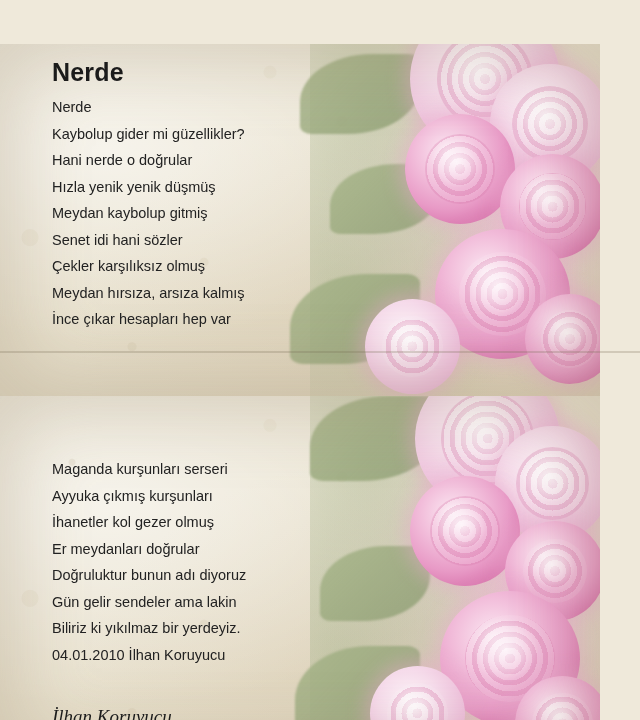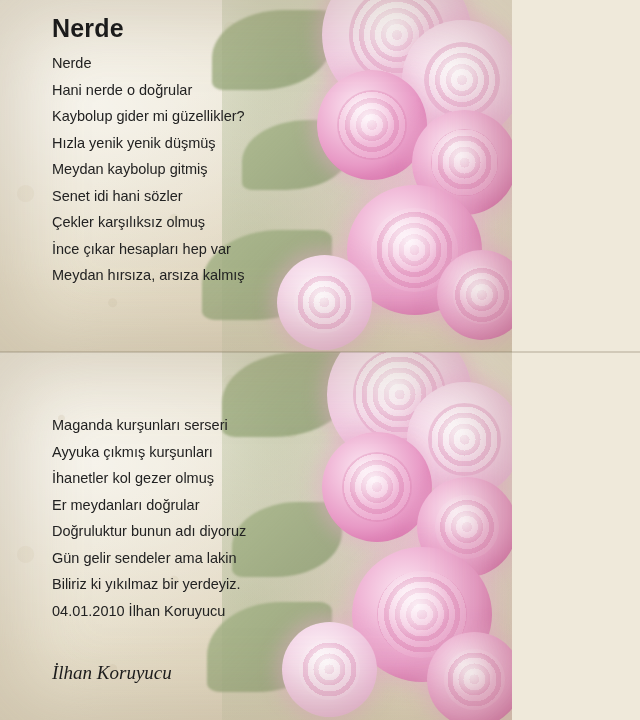--- a/index.html
+++ b/index.html
@@ -17,26 +17,27 @@
     position: relative;
     width: 640px;
     height: 720px;
     overflow: hidden;
   }
 
   
   .panel {
     position: absolute;
     left: 0;
-    width: 512px;
+    width: 600px;
     overflow: hidden;
     background:
       radial-gradient(ellipse at 18% 30%, rgba(255,255,255,0.55) 0%, rgba(255,255,255,0) 55%),
       radial-gradient(ellipse at 80% 80%, rgba(214,198,170,0.55) 0%, rgba(214,198,170,0) 60%),
       linear-gradient(160deg, #efeadb 0%, #e9e2cf 40%, #ded5be 100%);
+    margin-top: 44px;
   }
   .panel-top { top: 0; height: 352px; }
   .panel-bottom { top: 352px; height: 368px; }
 
   
   .grain {
     position: absolute;
     inset: 0;
     pointer-events: none;
     opacity: .5;
@@ -162,28 +163,28 @@
       <div class="rose pale" style="left:55px; top:255px; width:95px; height:95px;"></div>
       <div class="rose" style="left:215px; top:250px; width:90px; height:90px;"></div>
     </div>
 
     <div class="vignette"></div>
 
     <div class="title">Nerde</div>
 
     <div class="poem poem-top">
       <div>Nerde</div>
+      <div>Kaybolup gider mi güzellikler?</div>
       <div>Hani nerde o doğrular</div>
-      <div>Kaybolup gider mi güzellikler?</div>
       <div>Hızla yenik yenik düşmüş</div>
       <div>Meydan kaybolup gitmiş</div>
       <div>Senet idi hani sözler</div>
       <div>Çekler karşılıksız olmuş</div>
+      <div>Meydan hırsıza, arsıza kalmış</div>
       <div>İnce çıkar hesapları hep var</div>
-      <div>Meydan hırsıza, arsıza kalmış</div>
     </div>
   </div>
 
   <div class="panel panel-bottom">
     <div class="grain"></div>
 
     <div class="roses">
       <div class="leafwash"></div>
       <div class="leaf" style="left:0px; top:0px; width:130px; height:85px;"></div>
       <div class="leaf" style="left:10px; top:150px; width:110px; height:75px;"></div>

